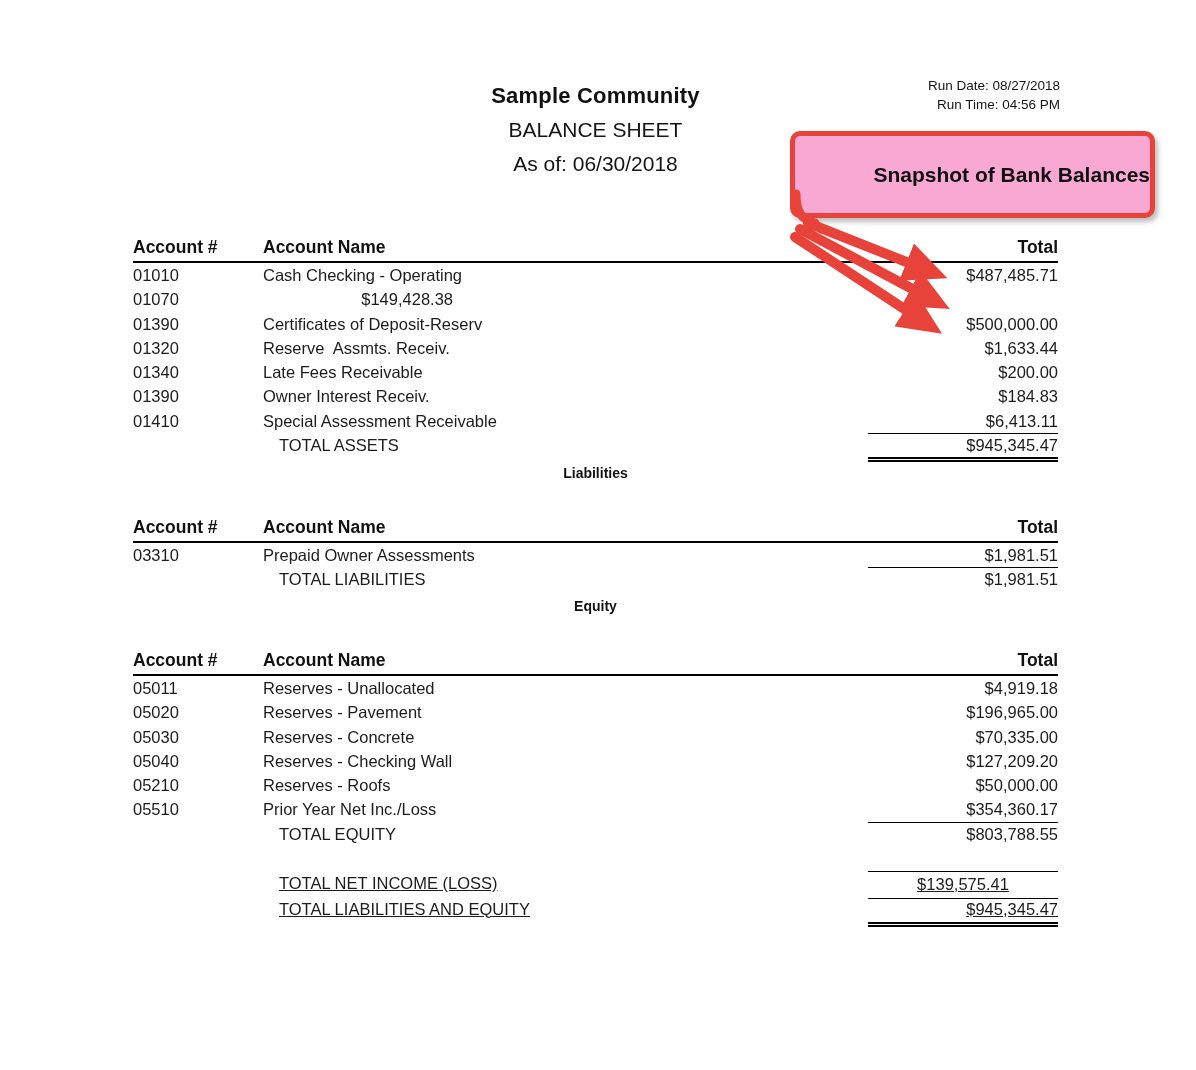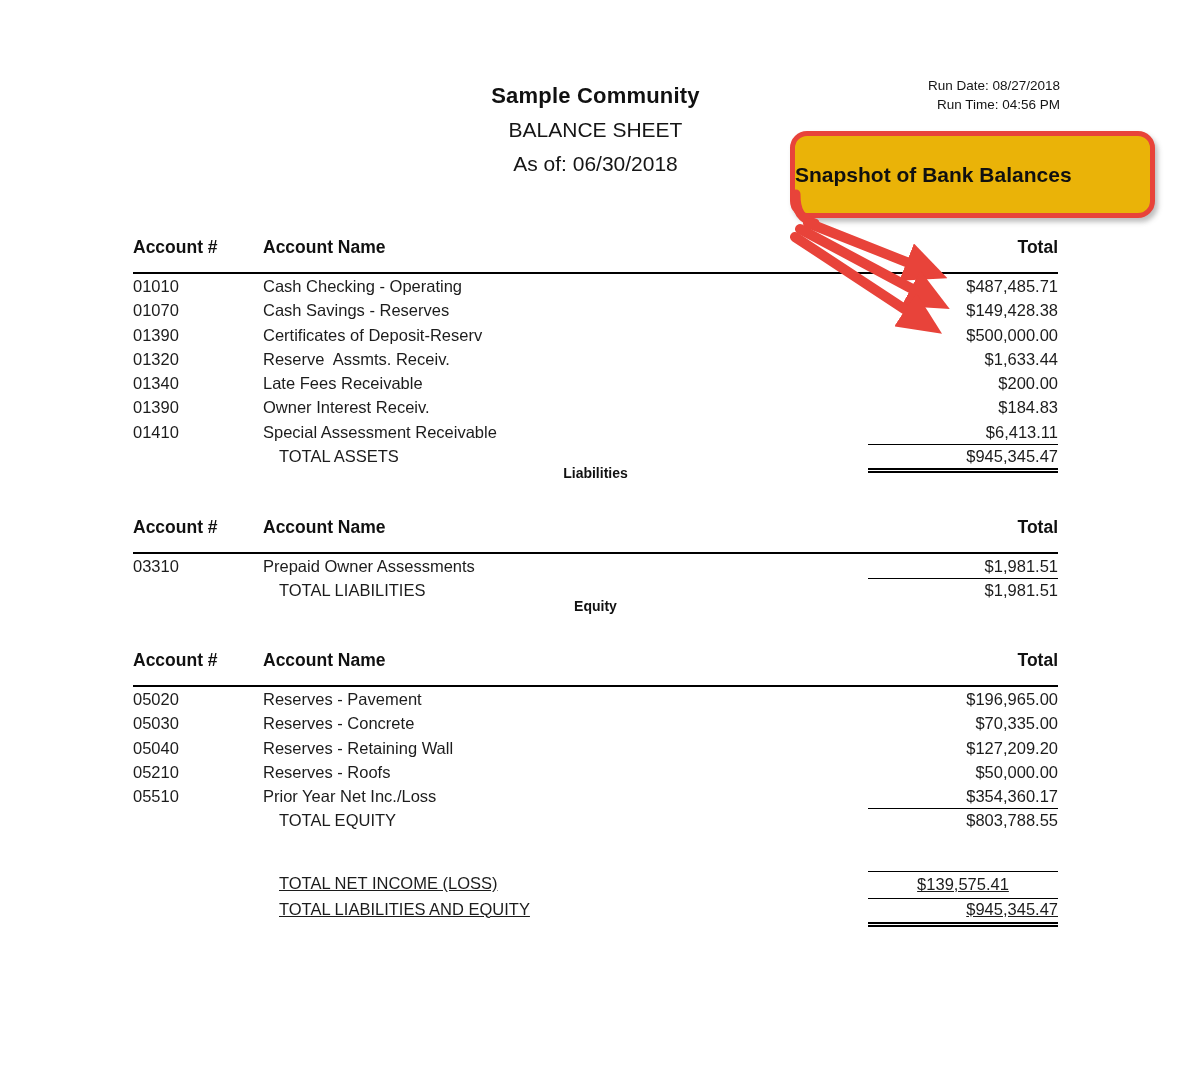--- a/index.html
+++ b/index.html
@@ -20,42 +20,42 @@
   .doc-sub{font-size:21px;line-height:34px;color:#151515;}
   .doc-asof{font-size:21px;line-height:34px;color:#151515;}
   .doc-section{font-size:18px;font-weight:bold;line-height:30px;color:#111;text-align:right;}
   .run-info{
     position:absolute;top:76px;right:136px;
     text-align:right;font-size:13.5px;line-height:19px;color:#151515;
   }
   
   .callout{
     position:absolute;left:790px;top:131px;width:355px;height:77px;
-    background:#eab308;
+    background:#f9a8d4;
     border:5px solid #e8433a;
-    border-radius:17px;
+    border-radius:10px;
     box-shadow:3px 4px 5px rgba(110,110,110,.45);
-    display:flex;align-items:center;justify-content:flex-start;
+    display:flex;align-items:center;justify-content:flex-end;
     font-size:21px;font-weight:bold;color:#101010;
     z-index:3;
   }
   .arrow-layer{
     position:absolute;left:0;top:0;width:1196px;height:1070px;
     pointer-events:none;z-index:4;
   }
   
   .tbl{position:absolute;left:133px;width:925px;}
   .tbl-assets{top:237px;}
   .tbl-liab{top:517px;}
   .tbl-equity{top:650px;}
   .tbl-head{
     display:flex;align-items:flex-end;
     font-weight:bold;font-size:17.5px;color:#111;
     border-bottom:2.5px solid #000;
-    padding-bottom:14px;height:21px;
+    padding-bottom:3px;height:21px;
   }
   .c-acct{width:130px;}
   .c-name{flex:1;white-space:pre-wrap;}
   .c-val{width:190px;text-align:right;}
   .trow{display:flex;height:24.3px;line-height:24.3px;font-size:16.5px;color:#1c1c1c;}
   .trow .c-val{height:24.3px;}
   .ul{border-bottom:1.5px solid #000;}
   .dul{border-bottom:5px double #000;}
   .total-row .c-name{padding-left:16px;}
   
@@ -111,21 +111,20 @@
       <span class="c-name">Account Name</span>
       <span class="c-val">Total</span>
     </div>
     <div class="trow">
       <span class="c-acct">01010</span>
       <span class="c-name">Cash Checking - Operating</span>
       <span class="c-val">$487,485.71</span>
     </div>
     <div class="trow">
       <span class="c-acct">01070</span>
-      <span class="c-name">Cash Savings - Reserves</span>
       <span class="c-val">$149,428.38</span>
     </div>
     <div class="trow">
       <span class="c-acct">01390</span>
       <span class="c-name">Certificates of Deposit-Reserv</span>
       <span class="c-val">$500,000.00</span>
     </div>
     <div class="trow">
       <span class="c-acct">01320</span>
       <span class="c-name">Reserve  Assmts. Receiv.</span>
@@ -175,32 +174,37 @@
 
   <div class="mid-heading h-equity">Equity</div>
 
   <div class="tbl tbl-equity">
     <div class="tbl-head">
       <span class="c-acct">Account #</span>
       <span class="c-name">Account Name</span>
       <span class="c-val">Total</span>
     </div>
     <div class="trow">
+      <span class="c-acct">05011</span>
+      <span class="c-name">Reserves - Unallocated</span>
+      <span class="c-val">$4,919.18</span>
+    </div>
+    <div class="trow">
       <span class="c-acct">05020</span>
       <span class="c-name">Reserves - Pavement</span>
       <span class="c-val">$196,965.00</span>
     </div>
     <div class="trow">
       <span class="c-acct">05030</span>
       <span class="c-name">Reserves - Concrete</span>
       <span class="c-val">$70,335.00</span>
     </div>
     <div class="trow">
       <span class="c-acct">05040</span>
-      <span class="c-name">Reserves - Retaining Wall</span>
+      <span class="c-name">Reserves - Checking Wall</span>
       <span class="c-val">$127,209.20</span>
     </div>
     <div class="trow">
       <span class="c-acct">05210</span>
       <span class="c-name">Reserves - Roofs</span>
       <span class="c-val">$50,000.00</span>
     </div>
     <div class="trow">
       <span class="c-acct">05510</span>
       <span class="c-name">Prior Year Net Inc./Loss</span>

